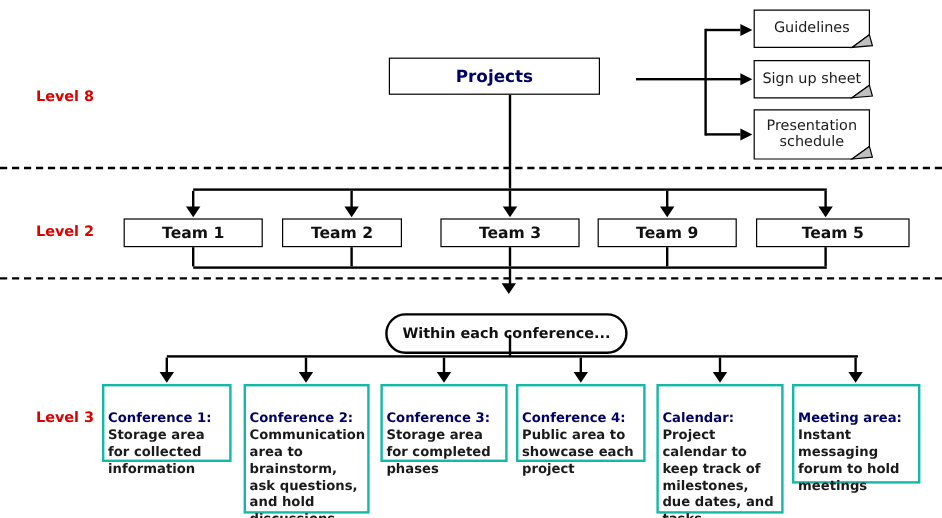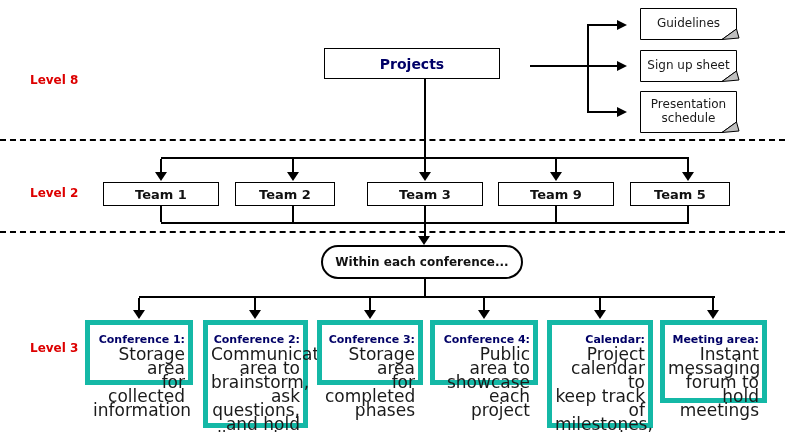--- a/index.html
+++ b/index.html
@@ -5,27 +5,27 @@
   html,body{margin:0;padding:0;background:#fff;}
   #canvas{
     position:relative;width:785px;height:432px;background:#ffffff;
     font-family:"DejaVu Sans","Liberation Sans",sans-serif;overflow:hidden;
   }
   .sep{position:absolute;left:0;width:785px;height:0;border-top:2px dashed #000;}
   .lvl{position:absolute;left:30px;color:#dd0000;font-weight:bold;font-size:12px;white-space:nowrap;}
   .box{position:absolute;border:1px solid #000;background:#fff;display:flex;align-items:center;justify-content:center;text-align:center;box-sizing:border-box;}
   .root-box{font-weight:bold;font-size:14px;color:#000066;}
   .team-box{font-weight:bold;font-size:13px;color:#111;}
-  .note{position:absolute;border:2px solid #000;border-radius:17px;background:#fff;display:flex;align-items:center;justify-content:center;font-weight:bold;font-size:12px;color:#111;box-sizing:border-box;}
-  .doc{position:absolute;display:flex;align-items:center;justify-content:center;text-align:center;font-size:12px;line-height:14px;color:#1a1a1a;margin-left:12px;}
+  .note{position:absolute;border:2px solid #000;border-radius:17px;background:#fff;display:flex;align-items:center;justify-content:center;font-weight:bold;font-size:12px;color:#111;box-sizing:border-box;margin-top:16px;}
+  .doc{position:absolute;display:flex;align-items:center;justify-content:center;text-align:center;font-size:12px;line-height:14px;color:#1a1a1a;}
   .doc svg{position:absolute;left:0;top:0;overflow:visible;}
   .doc .doc-label{position:relative;z-index:1;padding-bottom:2px;}
-  .area{position:absolute;border:5px solid #14b8a6;background:#fff;box-sizing:border-box;text-align:right;padding:8px 3px;}
+  .area{position:absolute;border:2px solid #14b8a6;background:#fff;box-sizing:border-box;text-align:left;padding:20px 3px;}
   .area-title{font-weight:bold;font-size:11px;color:#000066;line-height:14px;}
-  .area-body{font-size:17px;color:#1a1a1a;line-height:14px;white-space:pre-line;}
+  .area-body{font-size:11px;color:#1a1a1a;line-height:14px;white-space:pre-line;font-weight:bold;}
   .ln{position:absolute;background:#000;}
   .arr-d{position:absolute;width:0;height:0;border-left:6px solid transparent;border-right:6px solid transparent;border-top:9px solid #000;}
   .arr-r{position:absolute;width:0;height:0;border-top:5px solid transparent;border-bottom:5px solid transparent;border-left:10px solid #000;}
 </style>
 </head>
 <body>
 
 <div id="canvas">
 
   <div class="sep" style="top:139px"></div>
@@ -88,21 +88,21 @@
   </div>
   <div class="box team-box" style="left:235px;top:182px;width:100px;height:24px">
     <span>Team 2</span>
   </div>
   <div class="box team-box" style="left:367px;top:182px;width:116px;height:24px">
     <span>Team 3</span>
   </div>
   <div class="box team-box" style="left:498px;top:182px;width:116px;height:24px">
     <span>Team 9</span>
   </div>
-  <div class="box team-box" style="left:630px;top:182px;width:100px;height:24px">
+  <div class="box team-box" style="left:630px;top:182px;width:128px;height:24px">
     <span>Team 5</span>
   </div>
 
   <div class="ln" style="left:160px;top:206px;width:2px;height:16px"></div>
   <div class="ln" style="left:292px;top:206px;width:2px;height:16px"></div>
   <div class="ln" style="left:424px;top:206px;width:2px;height:16px"></div>
   <div class="ln" style="left:555px;top:206px;width:2px;height:16px"></div>
   <div class="ln" style="left:687px;top:206px;width:2px;height:16px"></div>
   <div class="ln" style="left:161px;top:222px;width:528px;height:2px"></div>
 

